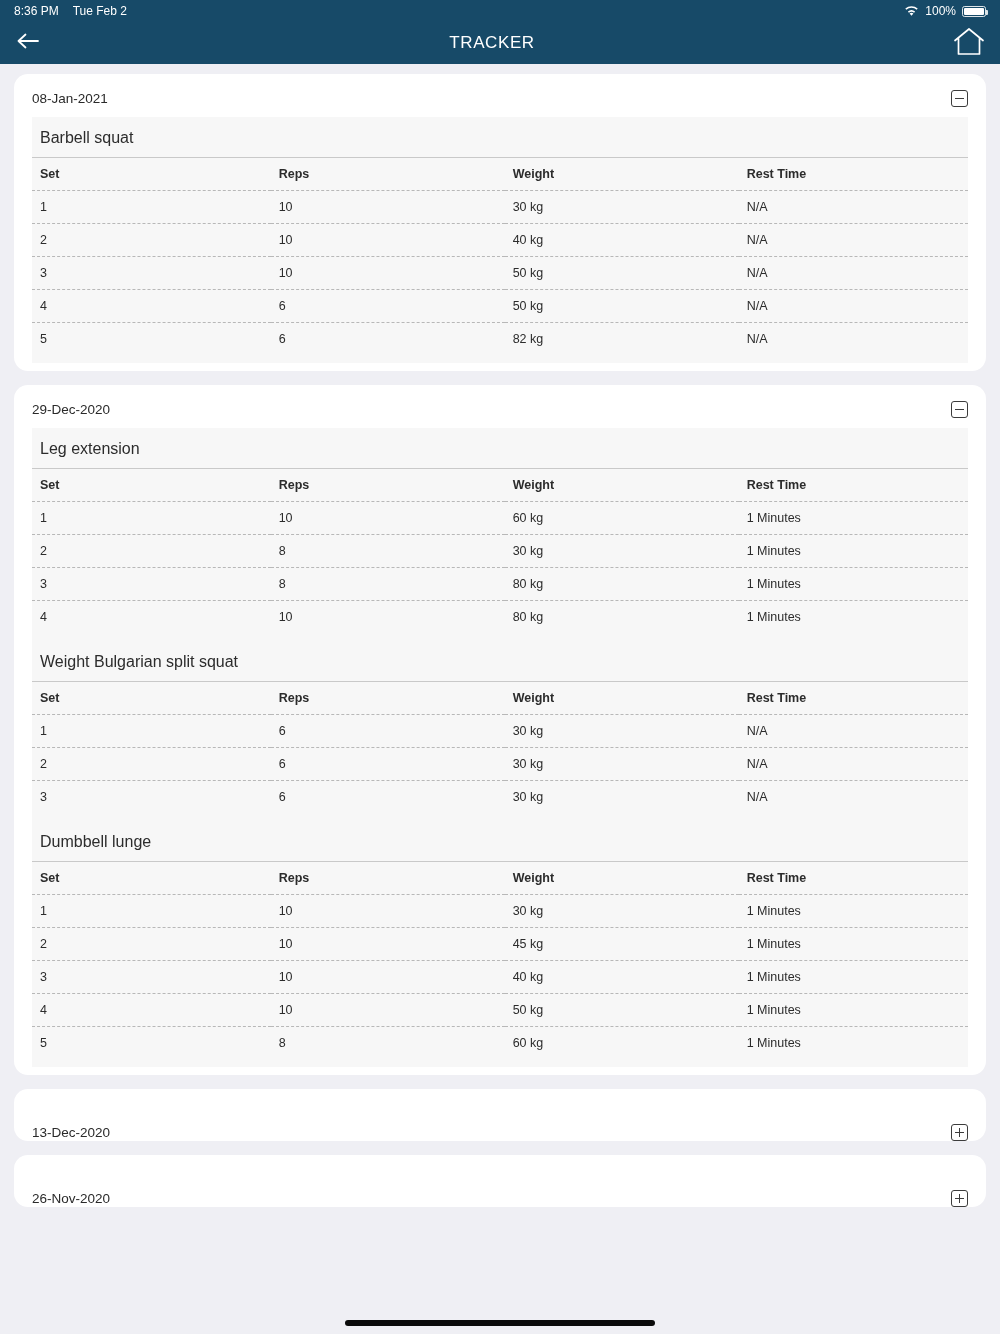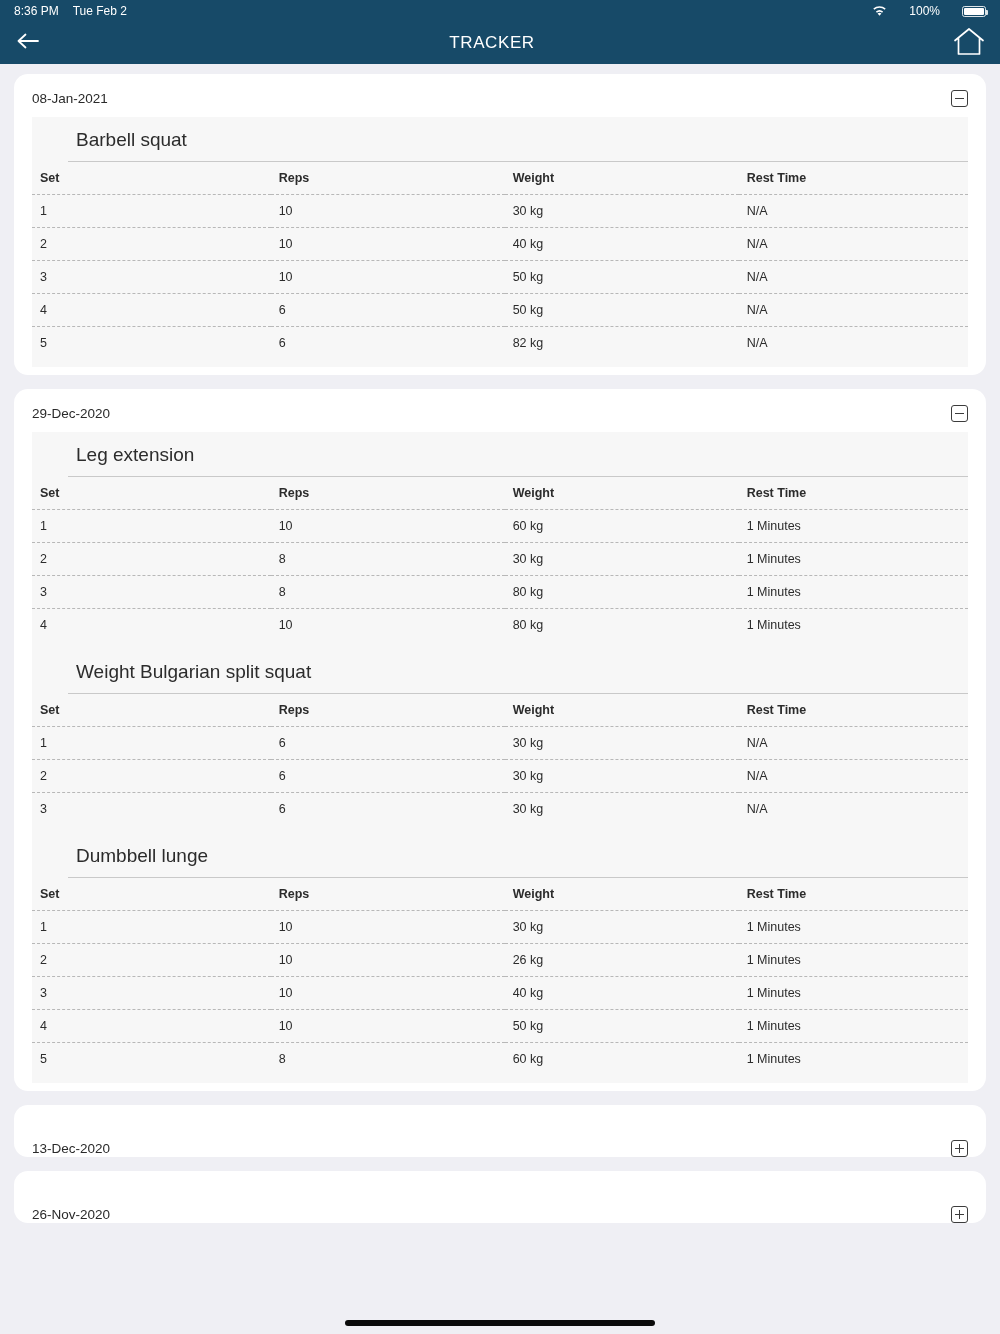--- a/index.html
+++ b/index.html
@@ -24,21 +24,21 @@
     height: 22px;
     background: #174a68;
     color: #ffffff;
     display: flex;
     align-items: center;
     padding: 0 14px;
     font-size: 12px;
     flex: 0 0 auto;
   }
   .status-left { display: flex; align-items: center; gap: 14px; }
-  .status-right { margin-left: auto; display: flex; align-items: center; gap: 22px; }
+  .status-right { margin-left: auto; display: flex; align-items: center; gap: 6px; }
   .wifi-icon { display: inline-block; width: 15px; height: 11px; position: relative; }
   .wifi-icon svg { display: block; }
   .battery {
     width: 24px; height: 11px;
     border: 1px solid rgba(255,255,255,.85);
     border-radius: 2.5px;
     position: relative;
     display: inline-block;
   }
   .battery::after {
@@ -140,25 +140,24 @@
     width: 1.6px;
     margin-left: -0.8px;
     background: #3c3c3c;
   }
 
   .exercise-block {
     background: #f7f7f7;
     padding: 0 0 8px 0;
   }
   .exercise-name {
-    font-size: 19px;
+    font-size: 16px;
     color: #2c2c2c;
     padding: 12px 8px 10px 8px;
     border-bottom: 1px solid #c9c9c9;
-    margin-left: 36px;
   }
   table.sets {
     width: 100%;
     border-collapse: collapse;
     table-layout: fixed;
   }
   table.sets th, table.sets td {
     text-align: left;
     font-size: 12.5px;
     color: #2c2c2c;
@@ -395,21 +394,21 @@
               <tbody>
                 <tr>
                   <td>1</td>
                   <td>10</td>
                   <td>30 kg</td>
                   <td>1 Minutes</td>
                 </tr>
                 <tr>
                   <td>2</td>
                   <td>10</td>
-                  <td>26 kg</td>
+                  <td>45 kg</td>
                   <td>1 Minutes</td>
                 </tr>
                 <tr>
                   <td>3</td>
                   <td>10</td>
                   <td>40 kg</td>
                   <td>1 Minutes</td>
                 </tr>
                 <tr>
                   <td>4</td>

